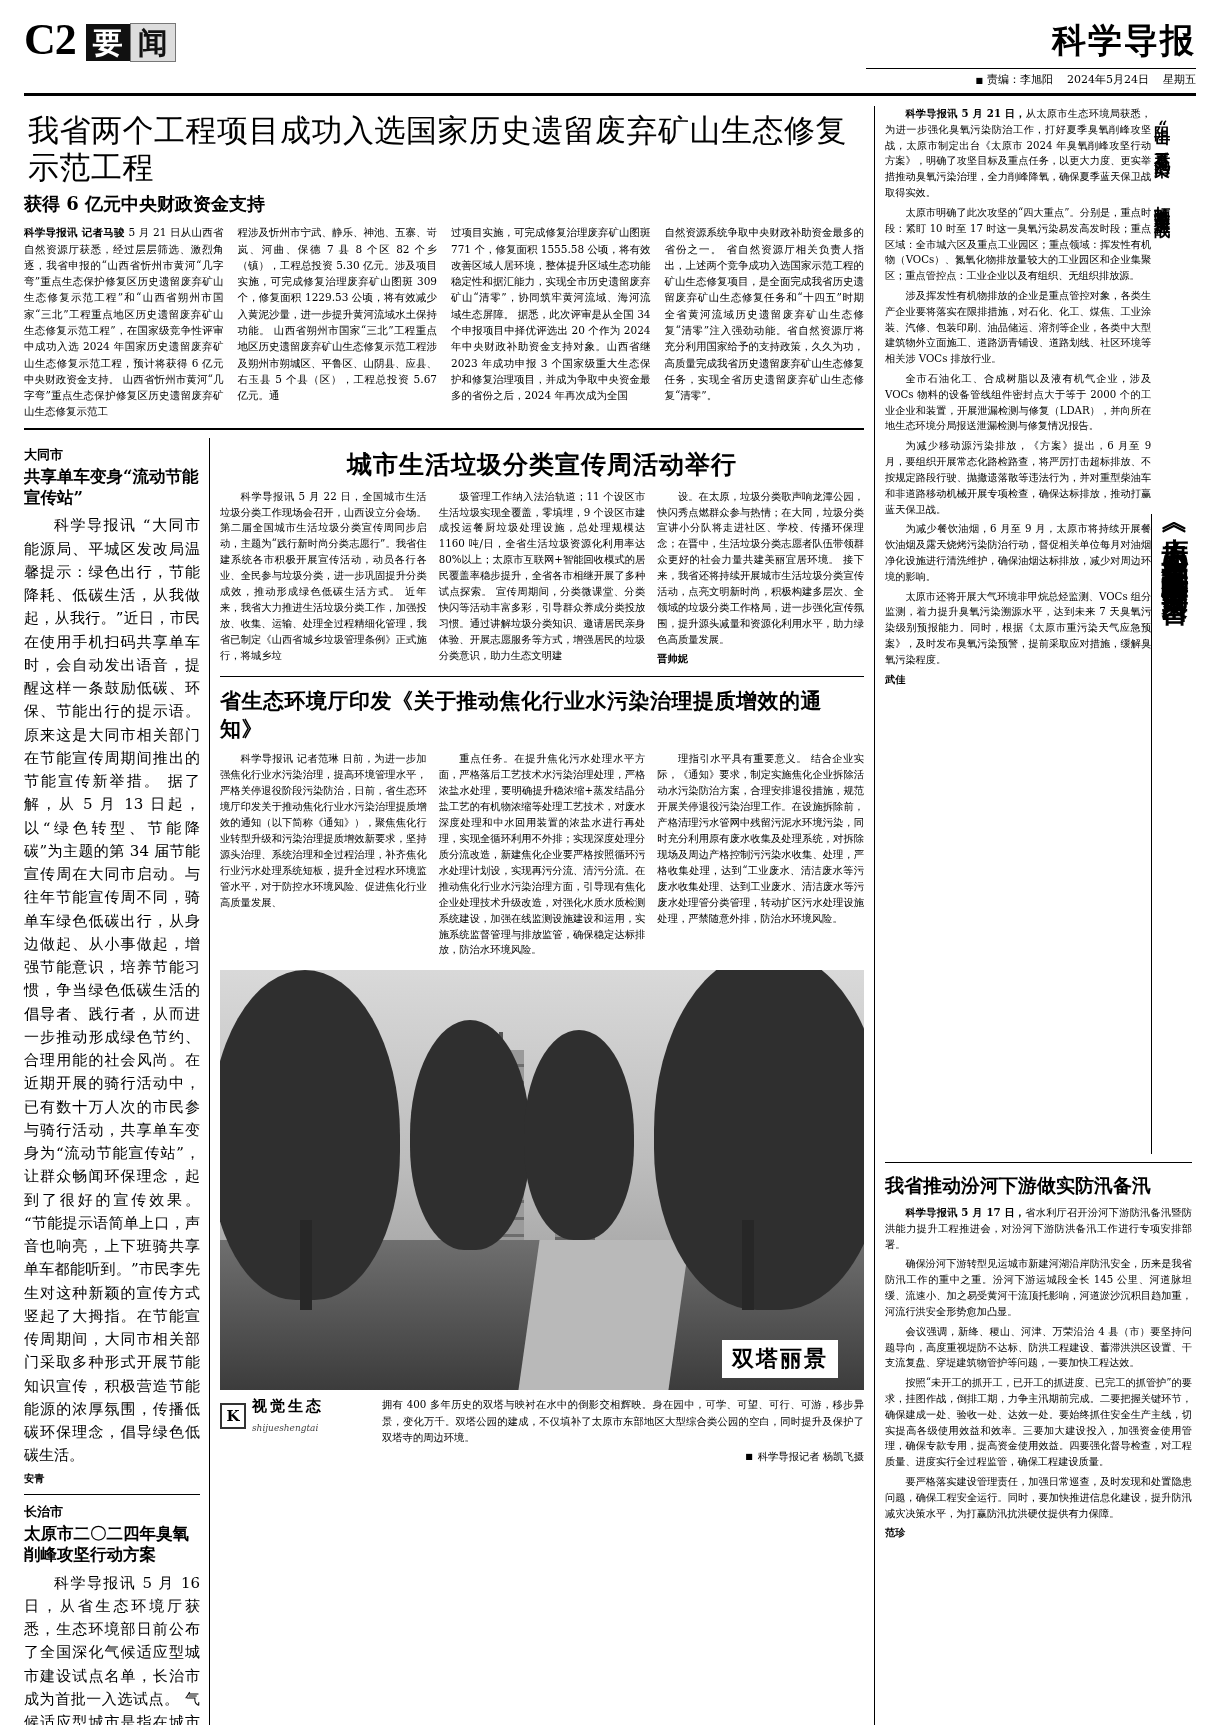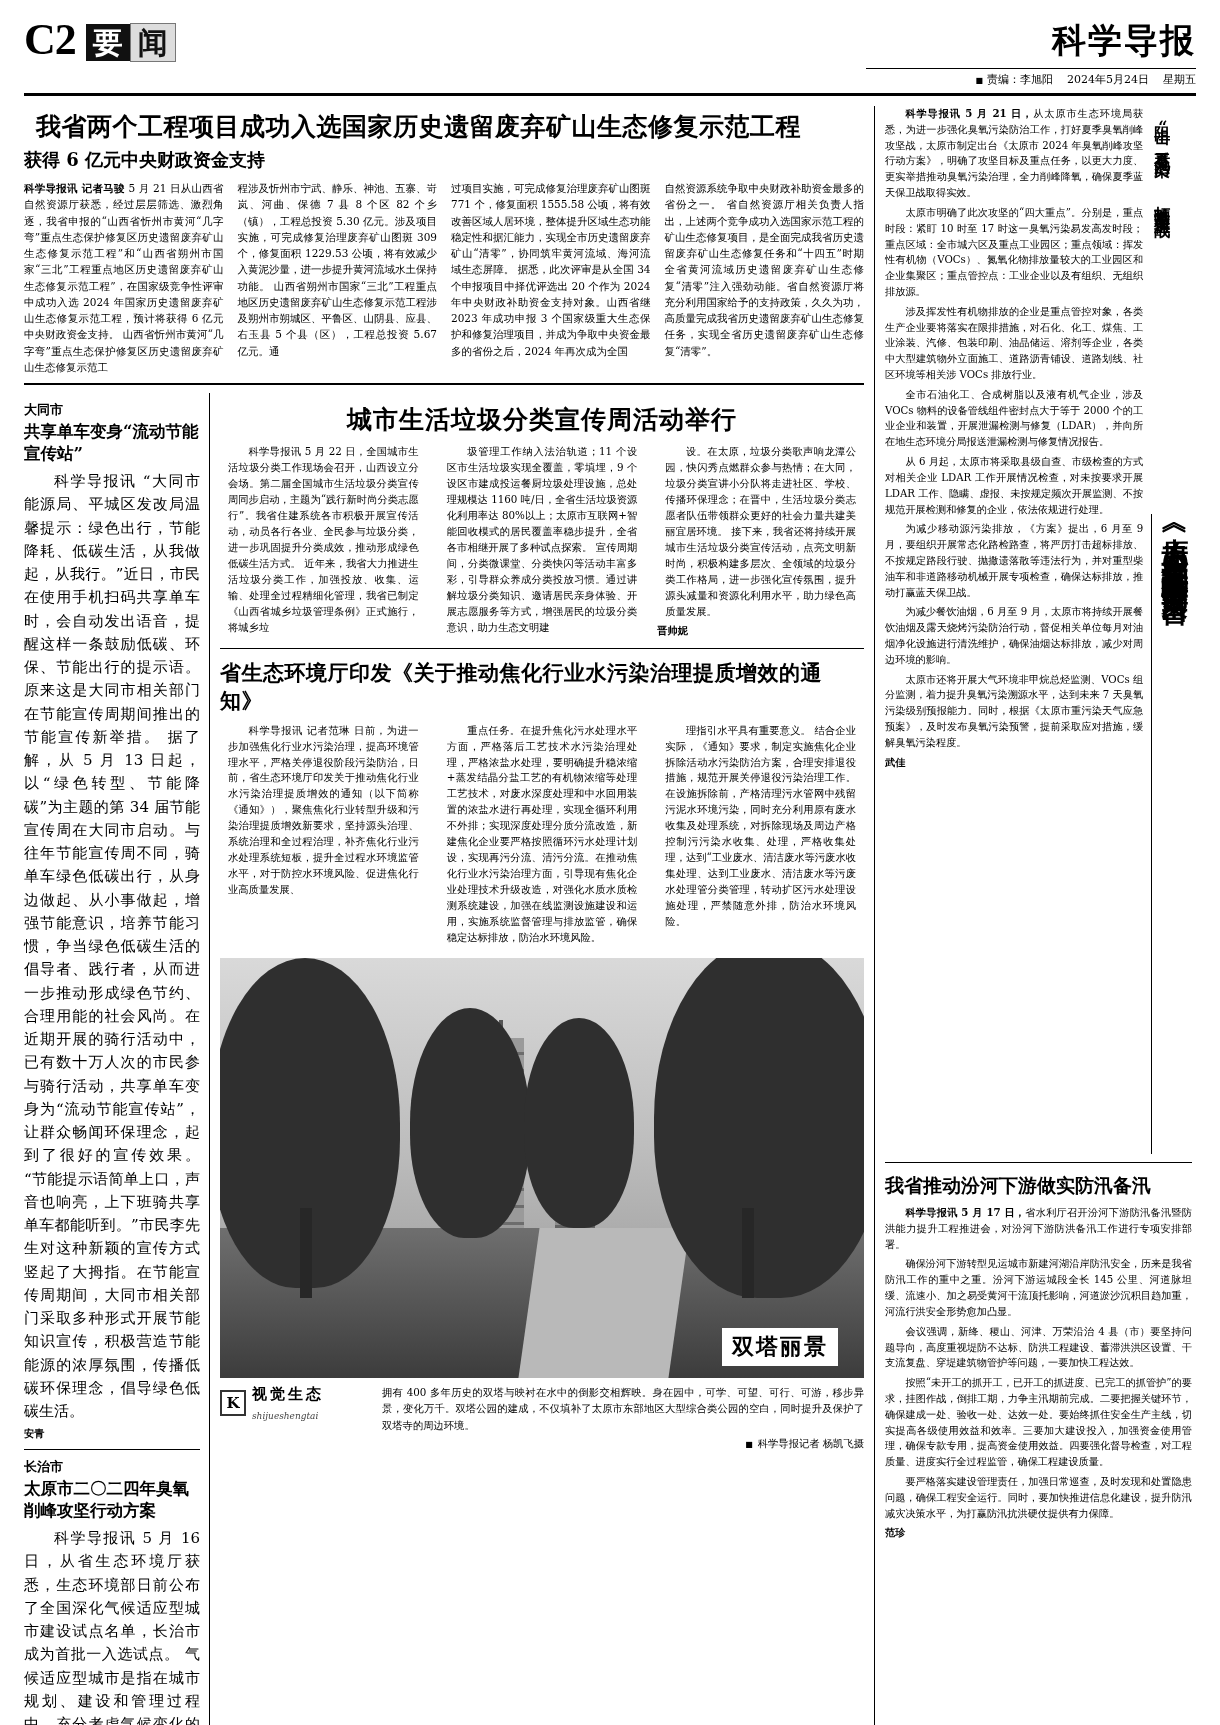--- a/index.html
+++ b/index.html
@@ -26,28 +26,28 @@
   .mast-meta { display: flex; justify-content: flex-end; gap: 14px; font-size: 11px; border-top: 1px solid #000; margin-top: 4px; padding-top: 3px; }
   .mast-meta .dot::before { content: "\25A0"; font-size: 8px; margin-right: 4px; vertical-align: middle; }
 
   
   .body-grid { display: flex; gap: 10px; margin-top: 10px; }
   .col-main { width: 840px; }
   .col-right { width: 318px; border-left: 1px solid #000; padding-left: 10px; }
 
   
   .lead { border-bottom: 2px solid #000; padding-bottom: 8px; }
-  .lead h1 { font-size: 25px; font-weight: bold; margin: 6px 12px 6px; letter-spacing: 0.5px; line-height: 1.2; font-family: "DejaVu Serif", serif; }
+  .lead h1 { font-size: 31px; font-weight: normal; margin: 6px 4px 6px; letter-spacing: 0.5px; line-height: 1.2; font-family: "DejaVu Serif", serif; }
   .lead h2 { font-size: 18px; font-weight: bold; margin: 0 0 8px; }
   .lead-cols { display: flex; gap: 14px; }
   .lead-cols .c { flex: 1; font-size: 10.5px; line-height: 1.55; text-align: justify; }
   .byline { font-weight: bold; }
 
   
-  .art p { margin: 0 8px 4px; font-size: 10.3px; line-height: 1.55; text-align: justify; text-indent: 2em; }
+  .art p { margin: 0 0 4px; font-size: 10.3px; line-height: 1.55; text-align: justify; text-indent: 2em; }
   .sec-title { font-size: 25px; font-weight: bold; text-align: center; margin: 10px 0 8px; letter-spacing: 1px; }
   .sec-title-l { font-size: 21px; font-weight: bold; margin: 10px 0 8px; letter-spacing: 0.5px; }
 
   
   .mid-grid { display: flex; gap: 10px; margin-top: 8px; }
   .col-briefs { width: 186px; border-right: 1px solid #000; padding-right: 9px; }
   .col-center { width: 644px; }
   .city-tag { font-size: 13px; font-weight: bold; margin: 8px 0 2px; }
   .brief-title { font-size: 16.5px; font-weight: bold; line-height: 1.3; margin: 2px 0 6px; }
   .brief p { font-size: 15px; line-height: 1.55; margin: 0 0 4px; text-indent: 2em; text-align: justify; }
@@ -77,21 +77,21 @@
   .cap-row { display: flex; gap: 12px; margin-top: 6px; align-items: flex-start; }
   .cap-logo { display: flex; align-items: center; gap: 6px; width: 150px; flex: none; }
   .cap-logo .k { width: 26px; height: 26px; border: 2px solid #333; display: flex; align-items: center; justify-content: center; font-weight: bold; font-size: 15px; }
   .cap-logo .zh { font-size: 15px; font-weight: bold; letter-spacing: 3px; }
   .cap-logo .py { font-size: 9px; color: #444; font-style: italic; }
   .cap-text { flex: 1; font-size: 10.3px; line-height: 1.6; text-align: justify; }
   .cap-credit { text-align: right; font-size: 10.3px; margin-top: 4px; }
   .cap-credit::before { content: "\25A0"; font-size: 8px; margin-right: 5px; vertical-align: middle; }
 
   
-  .vert-head { display: flex; gap: 8px; }
+  .vert-head { display: flex; }
   .vert-title { writing-mode: vertical-rl; text-orientation: upright; font-size: 27px; font-weight: bold; letter-spacing: 3px; line-height: 1.25; height: 640px; border-left: 1px solid #000; padding-left: 6px; }
   .vert-sub { writing-mode: vertical-rl; text-orientation: upright; font-size: 16px; font-weight: bold; letter-spacing: 2px; height: 400px; margin-top: 8px; }
   .rcol-text { font-size: 10.2px; line-height: 1.55; text-align: justify; }
   .rcol-text p { margin: 0 0 4px; text-indent: 2em; }
   .rtitle { font-size: 19px; font-weight: bold; margin: 10px 0 6px; }
 </style>
 </head>
 <body>
 
 <div class="page">
@@ -234,21 +234,20 @@
     </div>
 
     <div class="col-right">
       <div class="vert-head">
         <div style="flex:1">
           <div class="rcol-text">
             <p><span style="font-weight:bold">科学导报讯 5 月 21 日，</span><span>从太原市生态环境局获悉，为进一步强化臭氧污染防治工作，打好夏季臭氧削峰攻坚战，太原市制定出台《太原市 2024 年臭氧削峰攻坚行动方案》，明确了攻坚目标及重点任务，以更大力度、更实举措推动臭氧污染治理，全力削峰降氧，确保夏季蓝天保卫战取得实效。</span></p>
             <p>太原市明确了此次攻坚的“四大重点”。分别是，重点时段：紧盯 10 时至 17 时这一臭氧污染易发高发时段；重点区域：全市城六区及重点工业园区；重点领域：挥发性有机物（VOCs）、氮氧化物排放量较大的工业园区和企业集聚区；重点管控点：工业企业以及有组织、无组织排放源。</p>
             <p>涉及挥发性有机物排放的企业是重点管控对象，各类生产企业要将落实在限排措施，对石化、化工、煤焦、工业涂装、汽修、包装印刷、油品储运、溶剂等企业，各类中大型建筑物外立面施工、道路沥青铺设、道路划线、社区环境等相关涉 VOCs 排放行业。</p>
             <p>全市石油化工、合成树脂以及液有机气企业，涉及 VOCs 物料的设备管线组件密封点大于等于 2000 个的工业企业和装置，开展泄漏检测与修复（LDAR），并向所在地生态环境分局报送泄漏检测与修复情况报告。</p>
-            <p>从 6 月起，太原市将采取县级自查、市级检查的方式对相关企业 LDAR 工作开展情况检查，对未按要求开展 LDAR 工作、隐瞒、虚报、未按规定频次开展监测、不按规范开展检测和修复的企业，依法依规进行处理。</p>
             <p>为减少移动源污染排放，《方案》提出，6 月至 9 月，要组织开展常态化路检路查，将严厉打击超标排放、不按规定路段行驶、抛撒遗落散等违法行为，并对重型柴油车和非道路移动机械开展专项检查，确保达标排放，推动打赢蓝天保卫战。</p>
             <p>为减少餐饮油烟，6 月至 9 月，太原市将持续开展餐饮油烟及露天烧烤污染防治行动，督促相关单位每月对油烟净化设施进行清洗维护，确保油烟达标排放，减少对周边环境的影响。</p>
             <p>太原市还将开展大气环境非甲烷总烃监测、VOCs 组分监测，着力提升臭氧污染溯源水平，达到未来 7 天臭氧污染级别预报能力。同时，根据《太原市重污染天气应急预案》，及时发布臭氧污染预警，提前采取应对措施，缓解臭氧污染程度。</p>
             <div class="sign">武佳</div>
           </div>
         </div>
         <div>
           <div class="vert-sub">阻击“看不见的污染” 打响夏季蓝天保卫战</div>
           <div class="vert-title">《太原市二〇二四年臭氧削峰攻坚行动方案》出台</div>
         </div>

